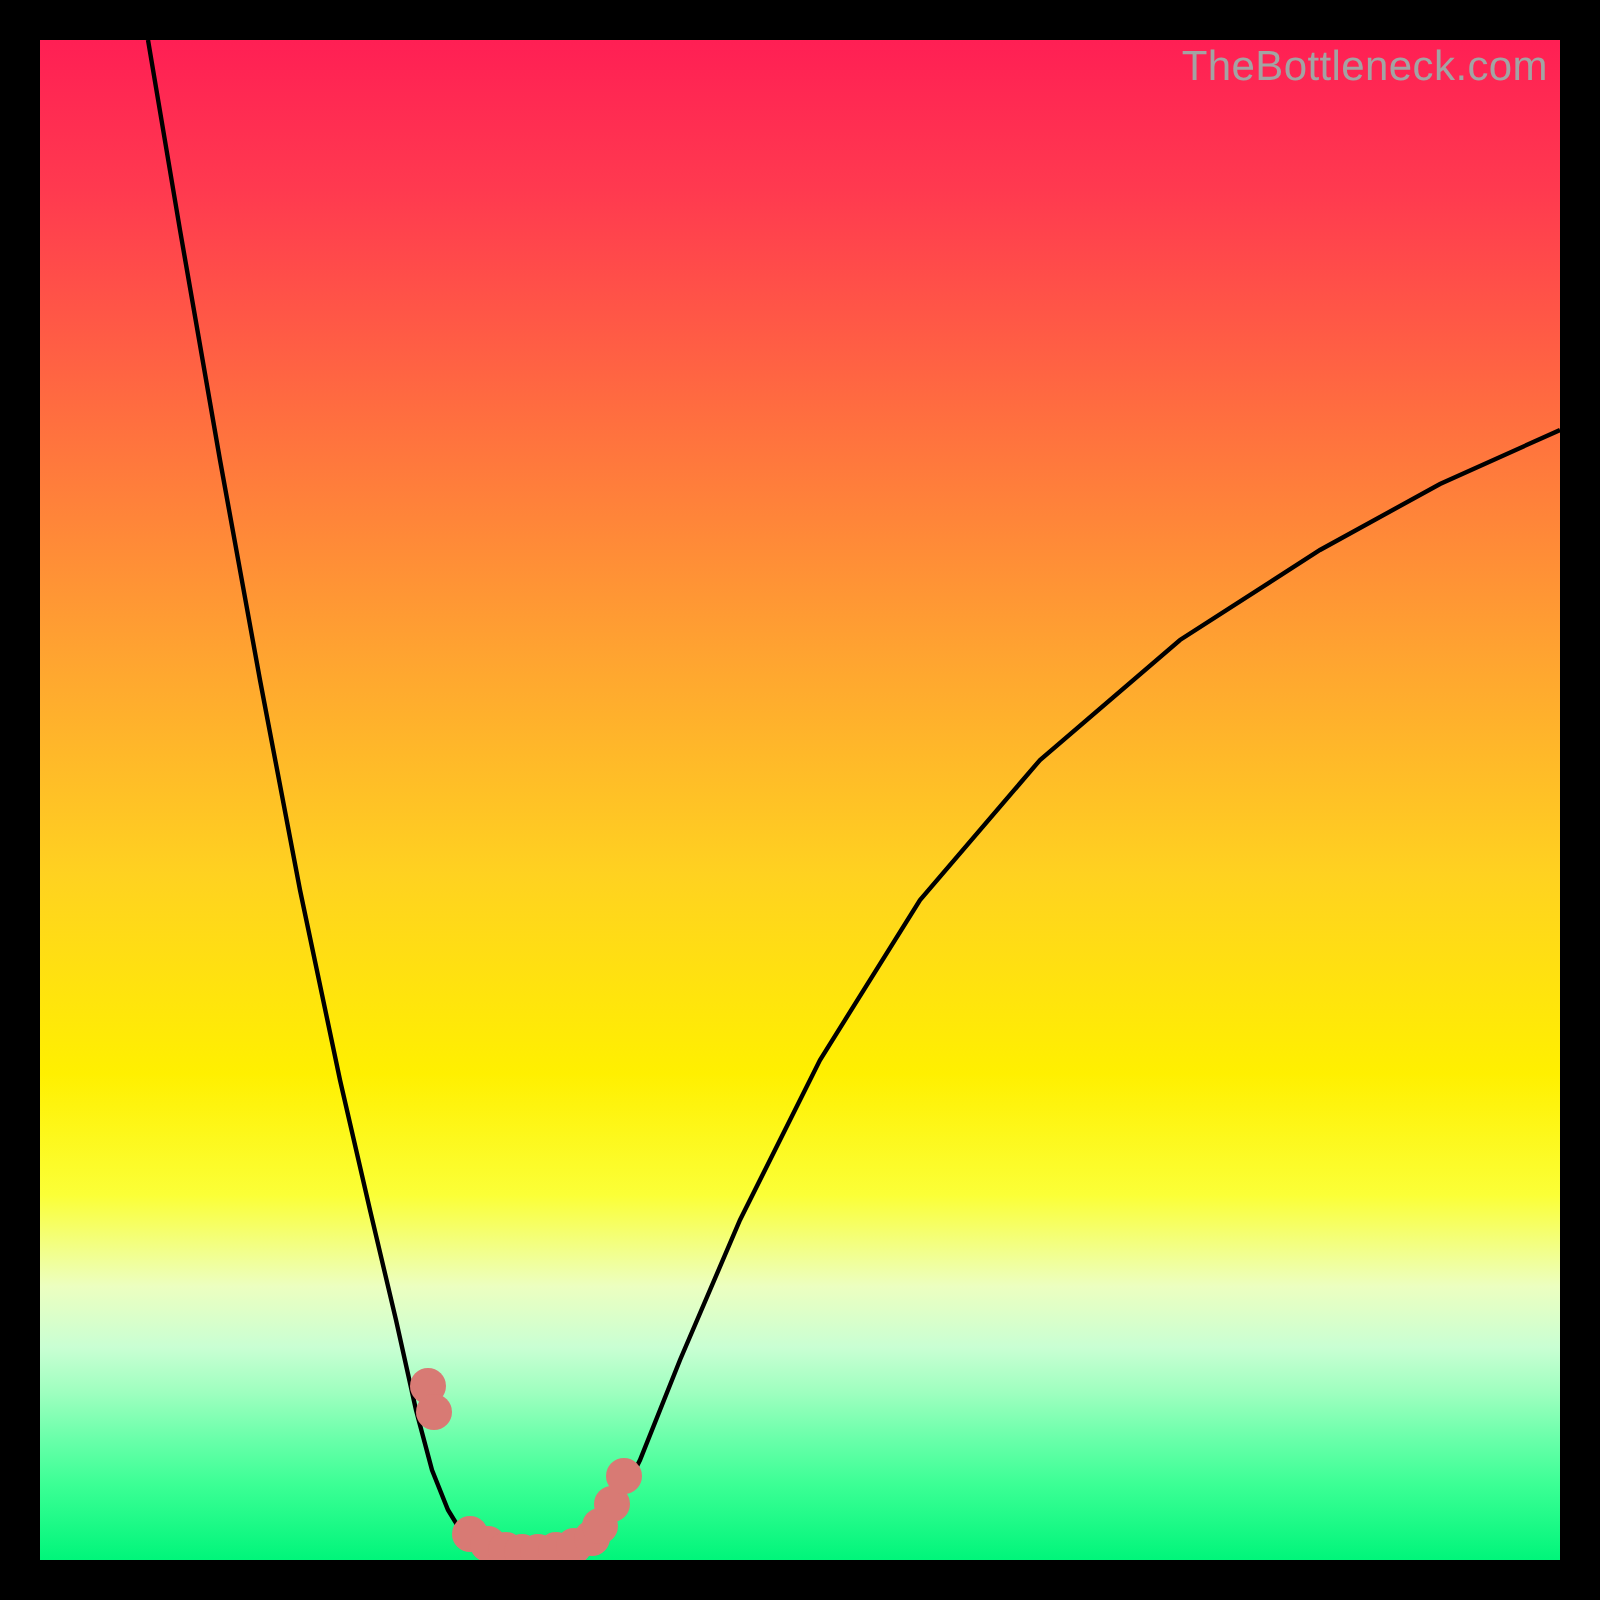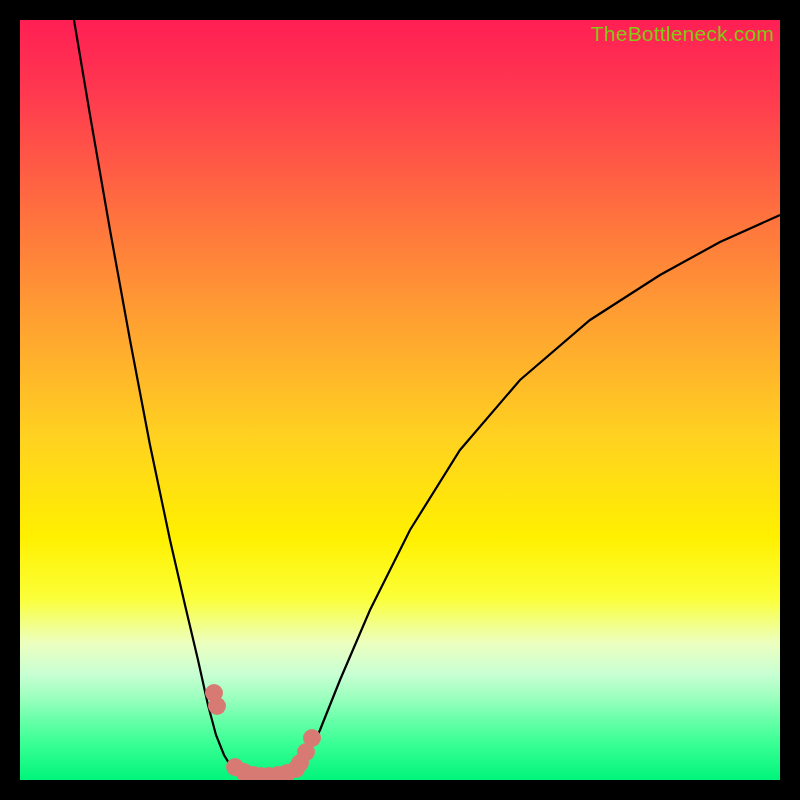--- a/index.html
+++ b/index.html
@@ -36,21 +36,21 @@
       #9effbf 89%,
       #6affaa 92%,
       #3cff95 95%,
       #00f57a 100%
     );
   }
   .watermark {
     position: absolute;
     top: 2px;
     right: 6px;
-    color: #84cc16;
+    color: #a3a3a3;
     font-size: 21px;
     letter-spacing: 0.2px;
     font-weight: 500;
     user-select: none;
   }
   svg.curve {
     position: absolute;
     inset: 0;
   }
   .dots circle {

